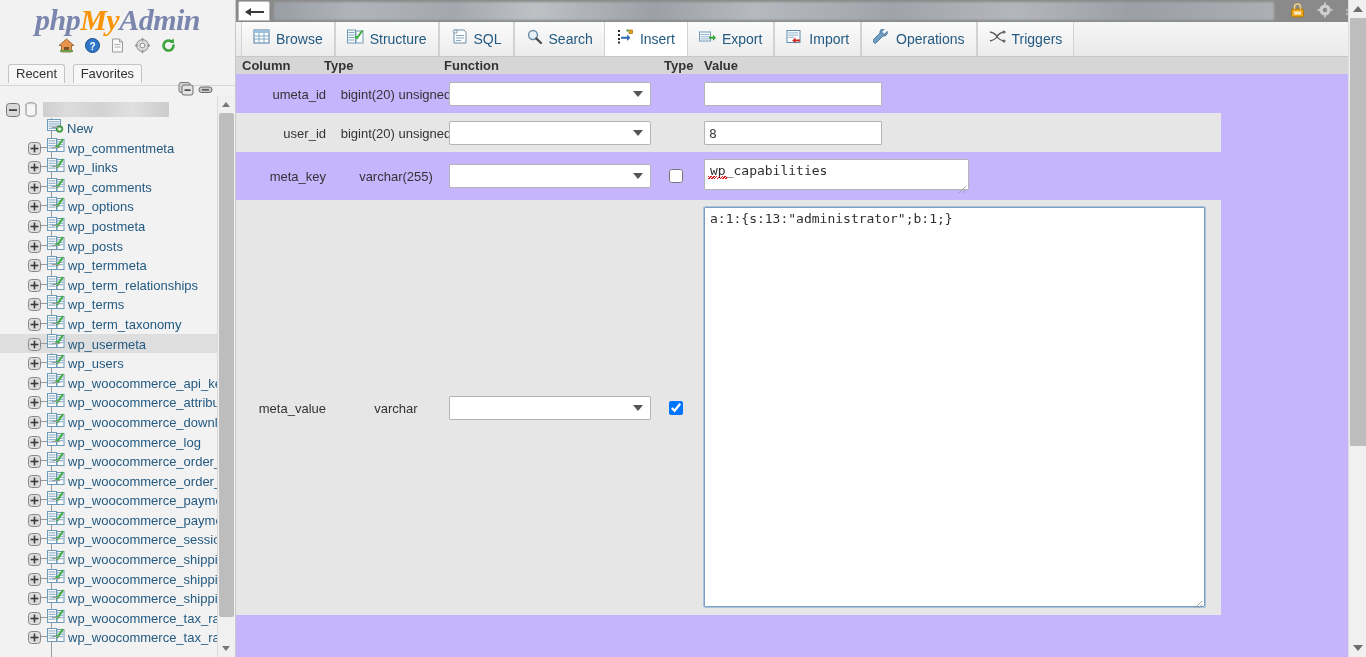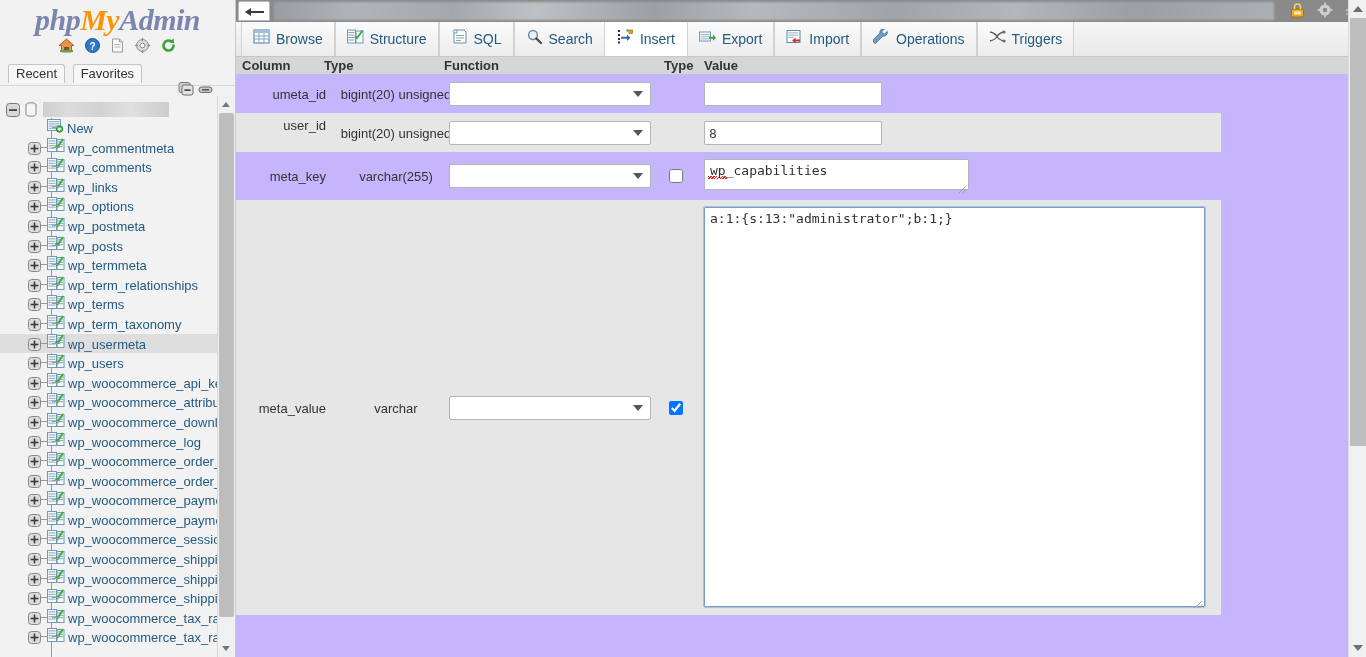--- a/index.html
+++ b/index.html
@@ -491,43 +491,43 @@
                   <rect x="1.5" y="7.2" width="7" height="1"></rect>
                   <rect x="1.5" y="9.6" width="7" height="1"></rect>
                 </g>
                 <rect x="10" y="1.5" width="7" height="12" fill="#fbfbfb" stroke="#6f9ab8" stroke-width="1"></rect>
                 <g fill="#7fa7c4">
                   <rect x="10.8" y="3.4" width="5.4" height="1"></rect>
                   <rect x="10.8" y="5.8" width="5.4" height="1"></rect>
                   <rect x="10.8" y="8.2" width="5.4" height="1"></rect>
                 </g>
                 <path d="M16 1 L10.5 9 L8.5 7.5" fill="none" stroke="#3fae3f" stroke-width="2"></path>
+              </svg></span><span class="tlabel">wp_links</span></div>
+          <div class="tnode"><span class="hline" style="left:52px;"></span><span class="plus"><svg width="13" height="13" viewBox="0 0 13 13">
+                <rect x="0.5" y="0.5" width="12" height="12" rx="3" fill="#dcdcdc" stroke="#888" stroke-width="1"></rect>
+                <g fill="#3a3a3a">
+                  <rect x="5.7" y="2.6" width="1.6" height="7.8"></rect>
+                  <rect x="2.6" y="5.7" width="7.8" height="1.6"></rect>
+                </g>
+              </svg></span><span class="hline" style="left:41px;width:6px;"></span><span class="ticon" style="margin-left:21px"><svg width="18" height="14" viewBox="0 0 18 14">
+                <rect x="0.5" y="0.5" width="9" height="13" fill="#fbfbfb" stroke="#6f9ab8" stroke-width="1"></rect>
+                <g fill="#7fa7c4">
+                  <rect x="1.5" y="2.4" width="7" height="1"></rect>
+                  <rect x="1.5" y="4.8" width="7" height="1"></rect>
+                  <rect x="1.5" y="7.2" width="7" height="1"></rect>
+                  <rect x="1.5" y="9.6" width="7" height="1"></rect>
+                </g>
+                <rect x="10" y="1.5" width="7" height="12" fill="#fbfbfb" stroke="#6f9ab8" stroke-width="1"></rect>
+                <g fill="#7fa7c4">
+                  <rect x="10.8" y="3.4" width="5.4" height="1"></rect>
+                  <rect x="10.8" y="5.8" width="5.4" height="1"></rect>
+                  <rect x="10.8" y="8.2" width="5.4" height="1"></rect>
+                </g>
+                <path d="M16 1 L10.5 9 L8.5 7.5" fill="none" stroke="#3fae3f" stroke-width="2"></path>
               </svg></span><span class="tlabel">wp_comments</span></div>
-          <div class="tnode"><span class="hline" style="left:52px;"></span><span class="plus"><svg width="13" height="13" viewBox="0 0 13 13">
-                <rect x="0.5" y="0.5" width="12" height="12" rx="3" fill="#dcdcdc" stroke="#888" stroke-width="1"></rect>
-                <g fill="#3a3a3a">
-                  <rect x="5.7" y="2.6" width="1.6" height="7.8"></rect>
-                  <rect x="2.6" y="5.7" width="7.8" height="1.6"></rect>
-                </g>
-              </svg></span><span class="hline" style="left:41px;width:6px;"></span><span class="ticon" style="margin-left:21px"><svg width="18" height="14" viewBox="0 0 18 14">
-                <rect x="0.5" y="0.5" width="9" height="13" fill="#fbfbfb" stroke="#6f9ab8" stroke-width="1"></rect>
-                <g fill="#7fa7c4">
-                  <rect x="1.5" y="2.4" width="7" height="1"></rect>
-                  <rect x="1.5" y="4.8" width="7" height="1"></rect>
-                  <rect x="1.5" y="7.2" width="7" height="1"></rect>
-                  <rect x="1.5" y="9.6" width="7" height="1"></rect>
-                </g>
-                <rect x="10" y="1.5" width="7" height="12" fill="#fbfbfb" stroke="#6f9ab8" stroke-width="1"></rect>
-                <g fill="#7fa7c4">
-                  <rect x="10.8" y="3.4" width="5.4" height="1"></rect>
-                  <rect x="10.8" y="5.8" width="5.4" height="1"></rect>
-                  <rect x="10.8" y="8.2" width="5.4" height="1"></rect>
-                </g>
-                <path d="M16 1 L10.5 9 L8.5 7.5" fill="none" stroke="#3fae3f" stroke-width="2"></path>
-              </svg></span><span class="tlabel">wp_links</span></div>
           <div class="tnode"><span class="hline" style="left:52px;"></span><span class="plus"><svg width="13" height="13" viewBox="0 0 13 13">
                 <rect x="0.5" y="0.5" width="12" height="12" rx="3" fill="#dcdcdc" stroke="#888" stroke-width="1"></rect>
                 <g fill="#3a3a3a">
                   <rect x="5.7" y="2.6" width="1.6" height="7.8"></rect>
                   <rect x="2.6" y="5.7" width="7.8" height="1.6"></rect>
                 </g>
               </svg></span><span class="hline" style="left:41px;width:6px;"></span><span class="ticon" style="margin-left:21px"><svg width="18" height="14" viewBox="0 0 18 14">
                 <rect x="0.5" y="0.5" width="9" height="13" fill="#fbfbfb" stroke="#6f9ab8" stroke-width="1"></rect>
                 <g fill="#7fa7c4">
                   <rect x="1.5" y="2.4" width="7" height="1"></rect>
@@ -1155,21 +1155,21 @@
 
     <div id="rows-host">
         <div class="frow" style="height: 39px;">
           <div class="colname" style="top:13px;">umeta_id</div>
           <div class="coltype" style="top:13px;">bigint(20) unsigned</div>
           <select class="fn" style="top:8px;"><option></option></select>
           <span class="selarrow" style="left:397px; top:17px;"></span>
           <input class="valinput" style="left: 468px; top: 8px; width: 178px;" value="">
         </div>
         <div class="frow alt" style="height: 39px;">
-          <div class="colname" style="top:5px;">user_id</div>
+          <div class="colname" style="top:13px;">user_id</div>
           <div class="coltype" style="top:13px;">bigint(20) unsigned</div>
           <select class="fn" style="top:8px;"><option></option></select>
           <span class="selarrow" style="left:397px; top:17px;"></span>
           <input class="valinput" style="left: 468px; top: 8px; width: 178px;" value="8">
         </div>
         <div class="frow" style="height: 48px;">
           <div class="colname" style="top:17px;">meta_key</div>
           <div class="coltype" style="top:17px;">varchar(255)</div>
           <select class="fn" style="top:12px;"><option></option></select>
           <span class="selarrow" style="left:397px; top:21px;"></span>

